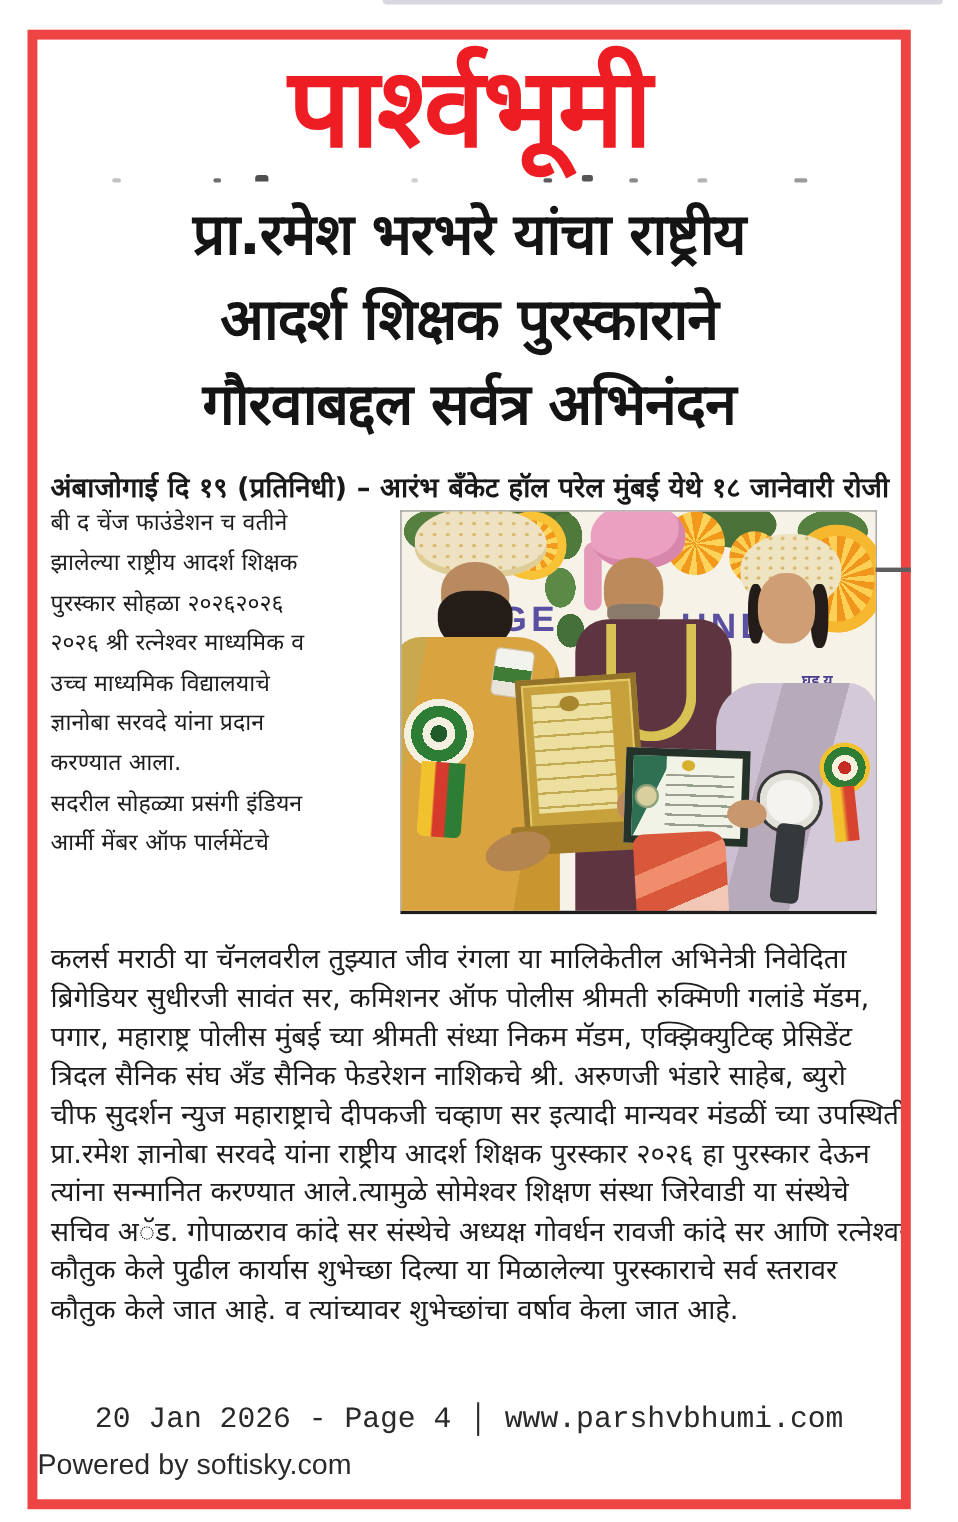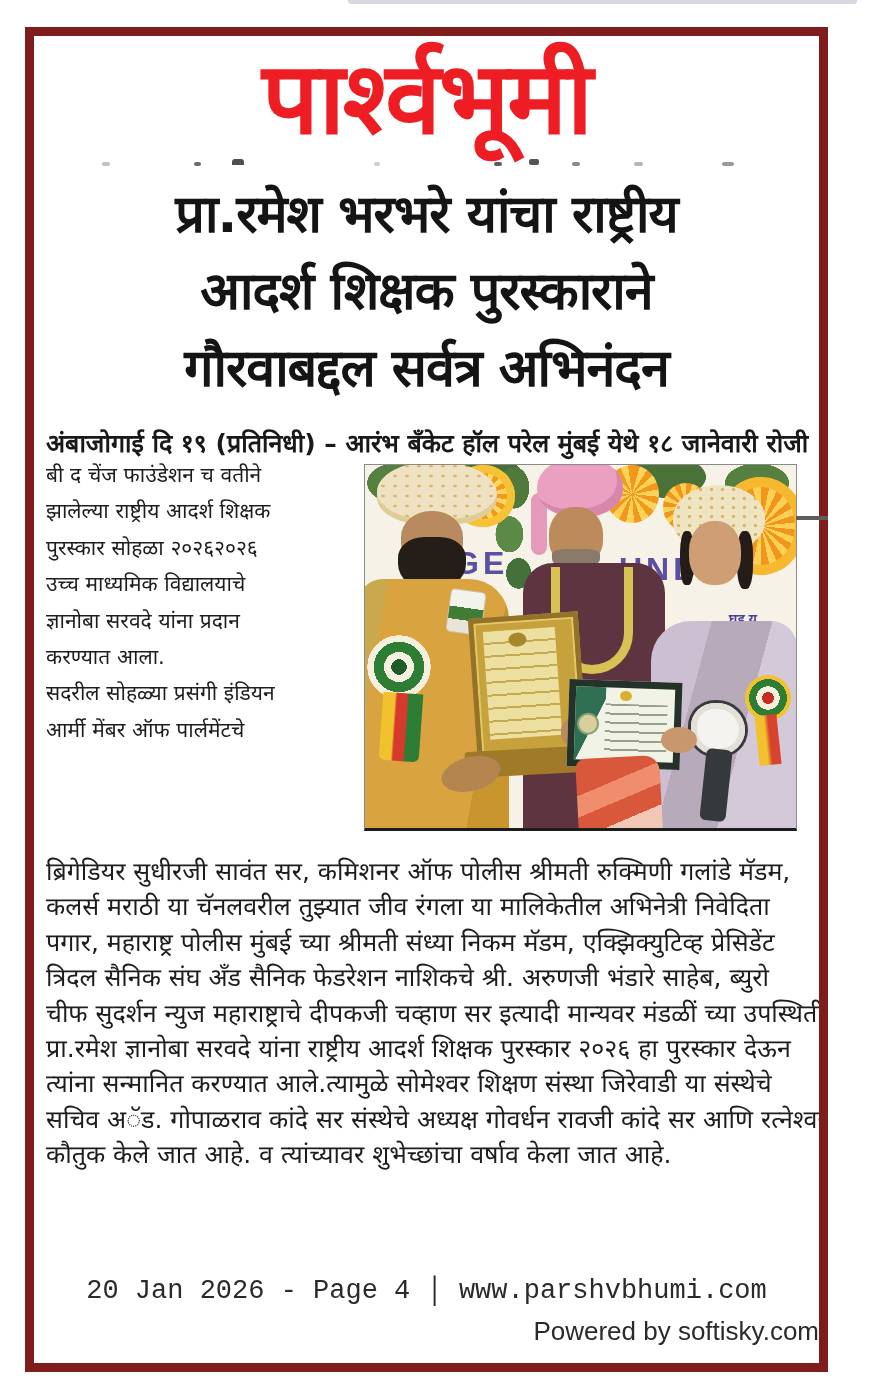--- a/index.html
+++ b/index.html
@@ -7,21 +7,21 @@
     width:871px;height:1384px;position:relative;background:#ffffff;overflow:hidden;
     font-family:"DejaVu Sans","Liberation Sans",sans-serif;
   }
   
   .topbar{position:absolute;left:348px;top:0;width:509px;height:4px;background:#d8d8e0;border-radius:0 0 3px 3px;}
   
   .side-dash{position:absolute;left:796px;top:516px;width:32px;height:4px;background:#5e5e5e;z-index:6;}
 
   
   .clip{position:absolute;left:25px;top:27px;width:803px;height:1345px;box-sizing:border-box;
-        border:9px solid #7f1d1d;background:#ffffff;z-index:1;}
+        border:9px solid #ef4444;background:#ffffff;z-index:1;}
   .clip > div{position:absolute;}
 
   .masthead{top:0px;left:0;right:0;text-align:center;font-weight:800;
             font-size:100px;line-height:1.25;color:#ee1d23;letter-spacing:-2px;
             font-family:"DejaVu Sans",sans-serif;}
 
   .remnants{top:120px;left:40px;width:710px;height:16px;}
   .remnants span{position:absolute;top:6px;height:4px;width:10px;background:#9a9a9a;border-radius:2px;display:block;}
   .remnants span:nth-child(1){left:28px;width:8px;background:#c2c2c2;}
   .remnants span:nth-child(2){left:120px;width:7px;background:#6e6e6e;}
@@ -40,22 +40,22 @@
             font-size:25px;white-space:nowrap;}
 
   .colblock{top:421px;left:12px;width:322px;overflow:hidden;}
   .colblock .cline{font-size:21px;line-height:36.4px;color:#1d1d1d;white-space:nowrap;}
 
   .fullblock{top:818px;left:12px;width:773px;overflow:hidden;}
   .fullblock .fline{font-size:25px;line-height:35.4px;color:#1d1d1d;white-space:nowrap;}
 
   .footer1{top:1240px;left:0;right:0;text-align:center;color:#2a2a2a;font-size:27px;
            font-family:Liberation Mono, monospace;}
-  .footer2{top:1280px;left:0;right:0;text-align:right;color:#2a2a2a;font-size:26px;
-           font-family:"Liberation Sans",sans-serif;padding-left:14px;}
+  .footer2{top:1280px;left:0;right:0;text-align:left;color:#2a2a2a;font-size:26px;
+           font-family:"Liberation Sans",sans-serif;}
 
   
   .photo{left:330px;top:428px;width:433px;height:367px;box-sizing:border-box;background:#f6f2e7;
          border:1px solid #8a8a8a;border-bottom:3px solid #1d1d1d;overflow:hidden;}
   .photo *{position:absolute;}
 
   .p-foliage{left:0;top:0;width:433px;height:96px;background:
     radial-gradient(40px 28px at 30px 18px,#56803f 0 69%,transparent 70%),
     radial-gradient(52px 30px at 122px 12px,#486f38 0 69%,transparent 70%),
     radial-gradient(46px 26px at 212px 20px,#57803f 0 69%,transparent 70%),
@@ -176,20 +176,21 @@
     <div>आदर्श शिक्षक पुरस्काराने</div>
     <div>गौरवाबद्दल सर्वत्र अभिनंदन</div>
   </div>
 
   <div class="dateline">अंबाजोगाई दि १९ (प्रतिनिधी) – आरंभ बँकेट हॉल परेल मुंबई येथे १८ जानेवारी रोजी</div>
 
   <div class="colblock">
     <div class="cline">बी द चेंज फाउंडेशन च वतीने</div>
     <div class="cline">झालेल्या राष्ट्रीय आदर्श शिक्षक</div>
     <div class="cline">पुरस्कार सोहळा २०२६२०२६</div>
+    <div class="cline">२०२६ श्री रत्नेश्वर माध्यमिक व</div>
     <div class="cline">उच्च माध्यमिक विद्यालयाचे</div>
     <div class="cline">ज्ञानोबा सरवदे यांना प्रदान</div>
     <div class="cline">करण्यात आला.</div>
     <div class="cline">सदरील सोहळ्या प्रसंगी इंडियन</div>
     <div class="cline">आर्मी मेंबर ऑफ पार्लमेंटचे</div>
   </div>
 
   <div class="photo">
     <div class="p-foliage"></div>
     <div class="p-foliage2"></div>
@@ -240,27 +241,28 @@
 
     <div class="rw-rosette"></div>
     <div class="rw-ribbon"></div>
     <div class="rw-flower"></div>
     <div class="rw-dark"></div>
     <div class="rw-hand"></div>
     <div class="cloth"></div>
   </div>
 
   <div class="fullblock">
+    <div class="fline">कलर्स मराठी या चॅनलवरील तुझ्यात जीव रंगला या मालिकेतील अभिनेत्री निवेदिता</div>
     <div class="fline">ब्रिगेडियर सुधीरजी सावंत सर, कमिशनर ऑफ पोलीस श्रीमती रुक्मिणी गलांडे मॅडम,</div>
-    <div class="fline">कलर्स मराठी या चॅनलवरील तुझ्यात जीव रंगला या मालिकेतील अभिनेत्री निवेदिता</div>
     <div class="fline">पगार, महाराष्ट्र पोलीस मुंबई च्या श्रीमती संध्या निकम मॅडम, एक्झिक्युटिव्ह प्रेसिडेंट</div>
     <div class="fline">त्रिदल सैनिक संघ अँड सैनिक फेडरेशन नाशिकचे श्री. अरुणजी भंडारे साहेब, ब्युरो</div>
     <div class="fline">चीफ सुदर्शन न्युज महाराष्ट्राचे दीपकजी चव्हाण सर इत्यादी मान्यवर मंडळीं च्या उपस्थितीत</div>
     <div class="fline">प्रा.रमेश ज्ञानोबा सरवदे यांना राष्ट्रीय आदर्श शिक्षक पुरस्कार २०२६ हा पुरस्कार देऊन</div>
     <div class="fline">त्यांना सन्मानित करण्यात आले.त्यामुळे सोमेश्वर शिक्षण संस्था जिरेवाडी या संस्थेचे</div>
     <div class="fline">सचिव अॅड. गोपाळराव कांदे सर संस्थेचे अध्यक्ष गोवर्धन रावजी कांदे सर आणि रत्नेश्वर</div>
+    <div class="fline">कौतुक केले पुढील कार्यास शुभेच्छा दिल्या या मिळालेल्या पुरस्काराचे सर्व स्तरावर</div>
     <div class="fline">कौतुक केले जात आहे. व त्यांच्यावर शुभेच्छांचा वर्षाव केला जात आहे.</div>
   </div>
 
   <div class="footer1">20 Jan 2026 - Page 4 │ www.parshvbhumi.com</div>
   <div class="footer2">Powered by softisky.com</div>
 
 </div>
 
 </body></html>

